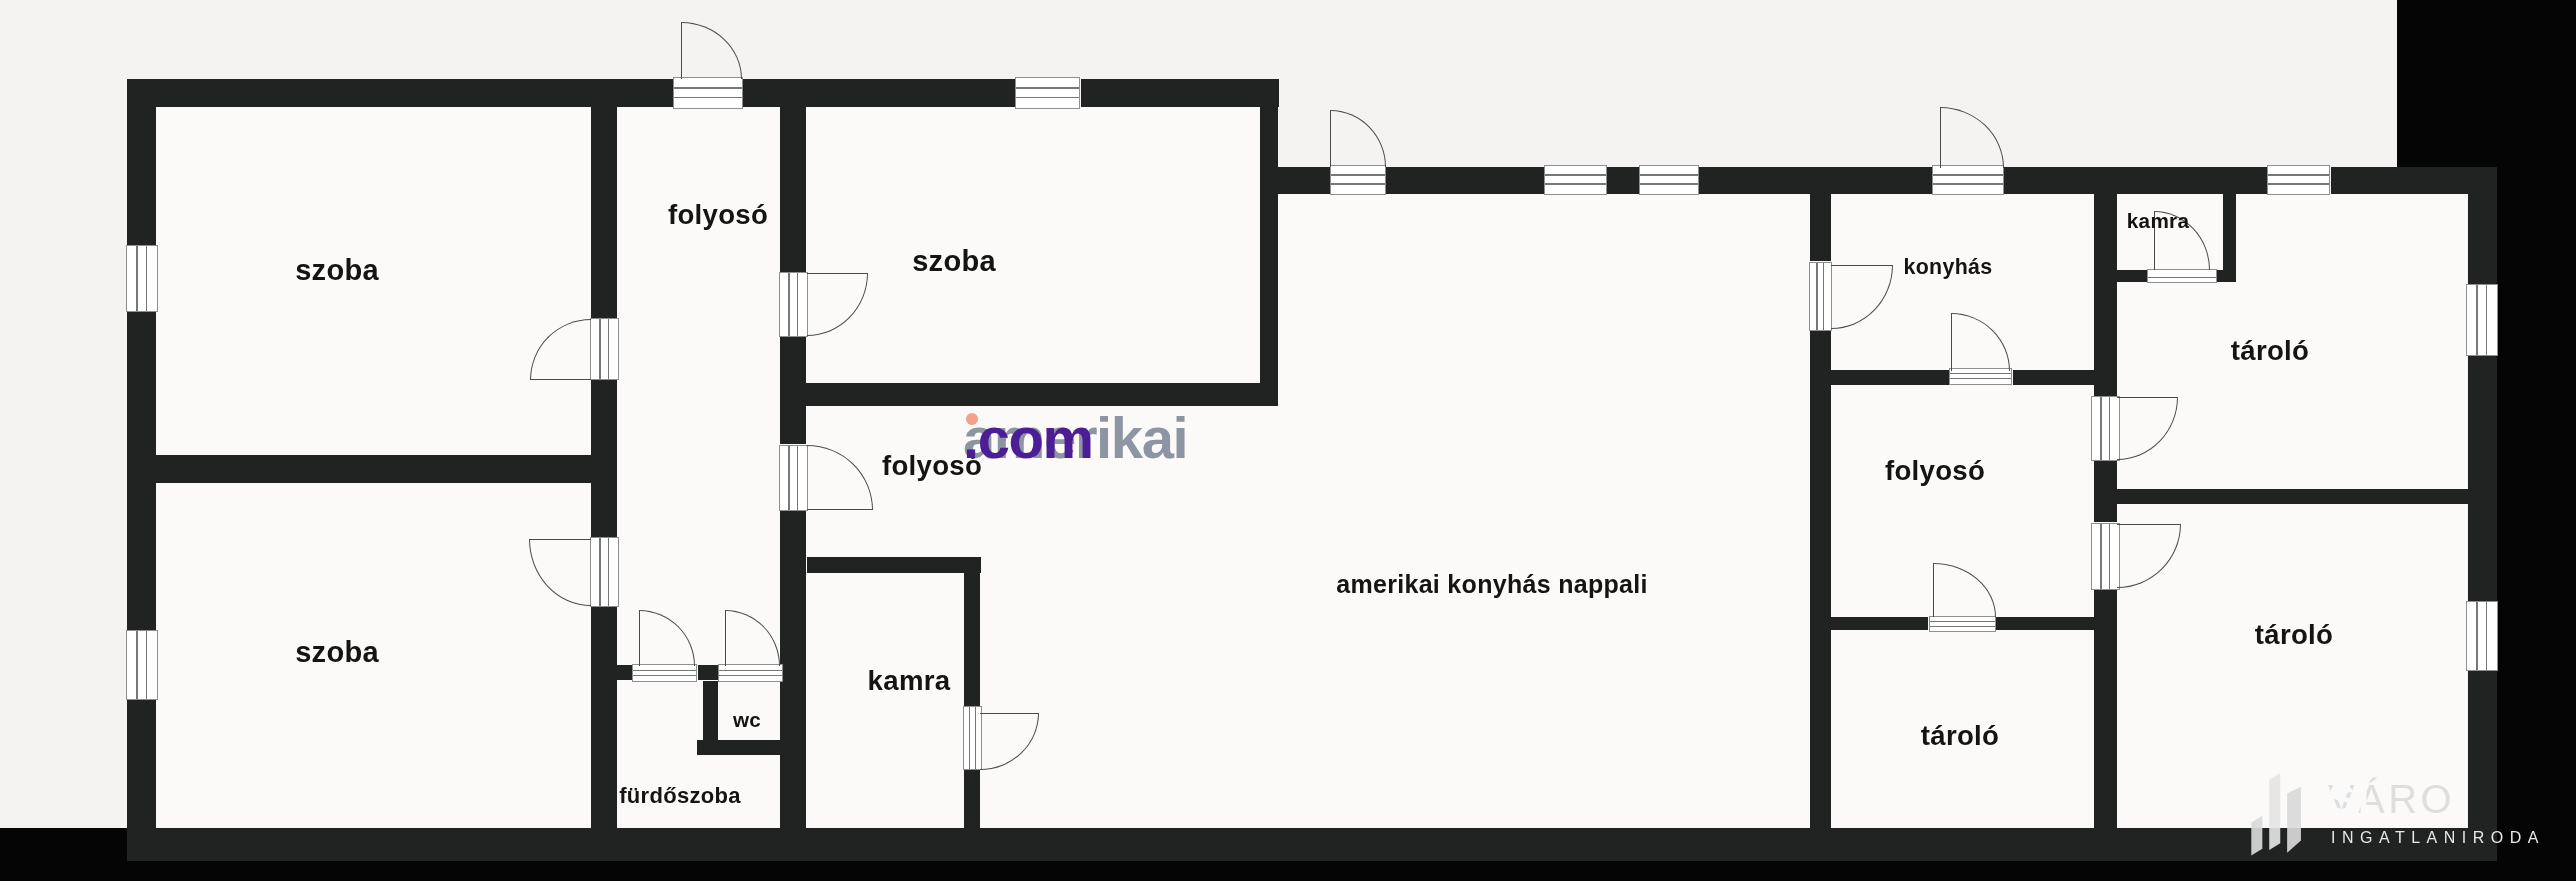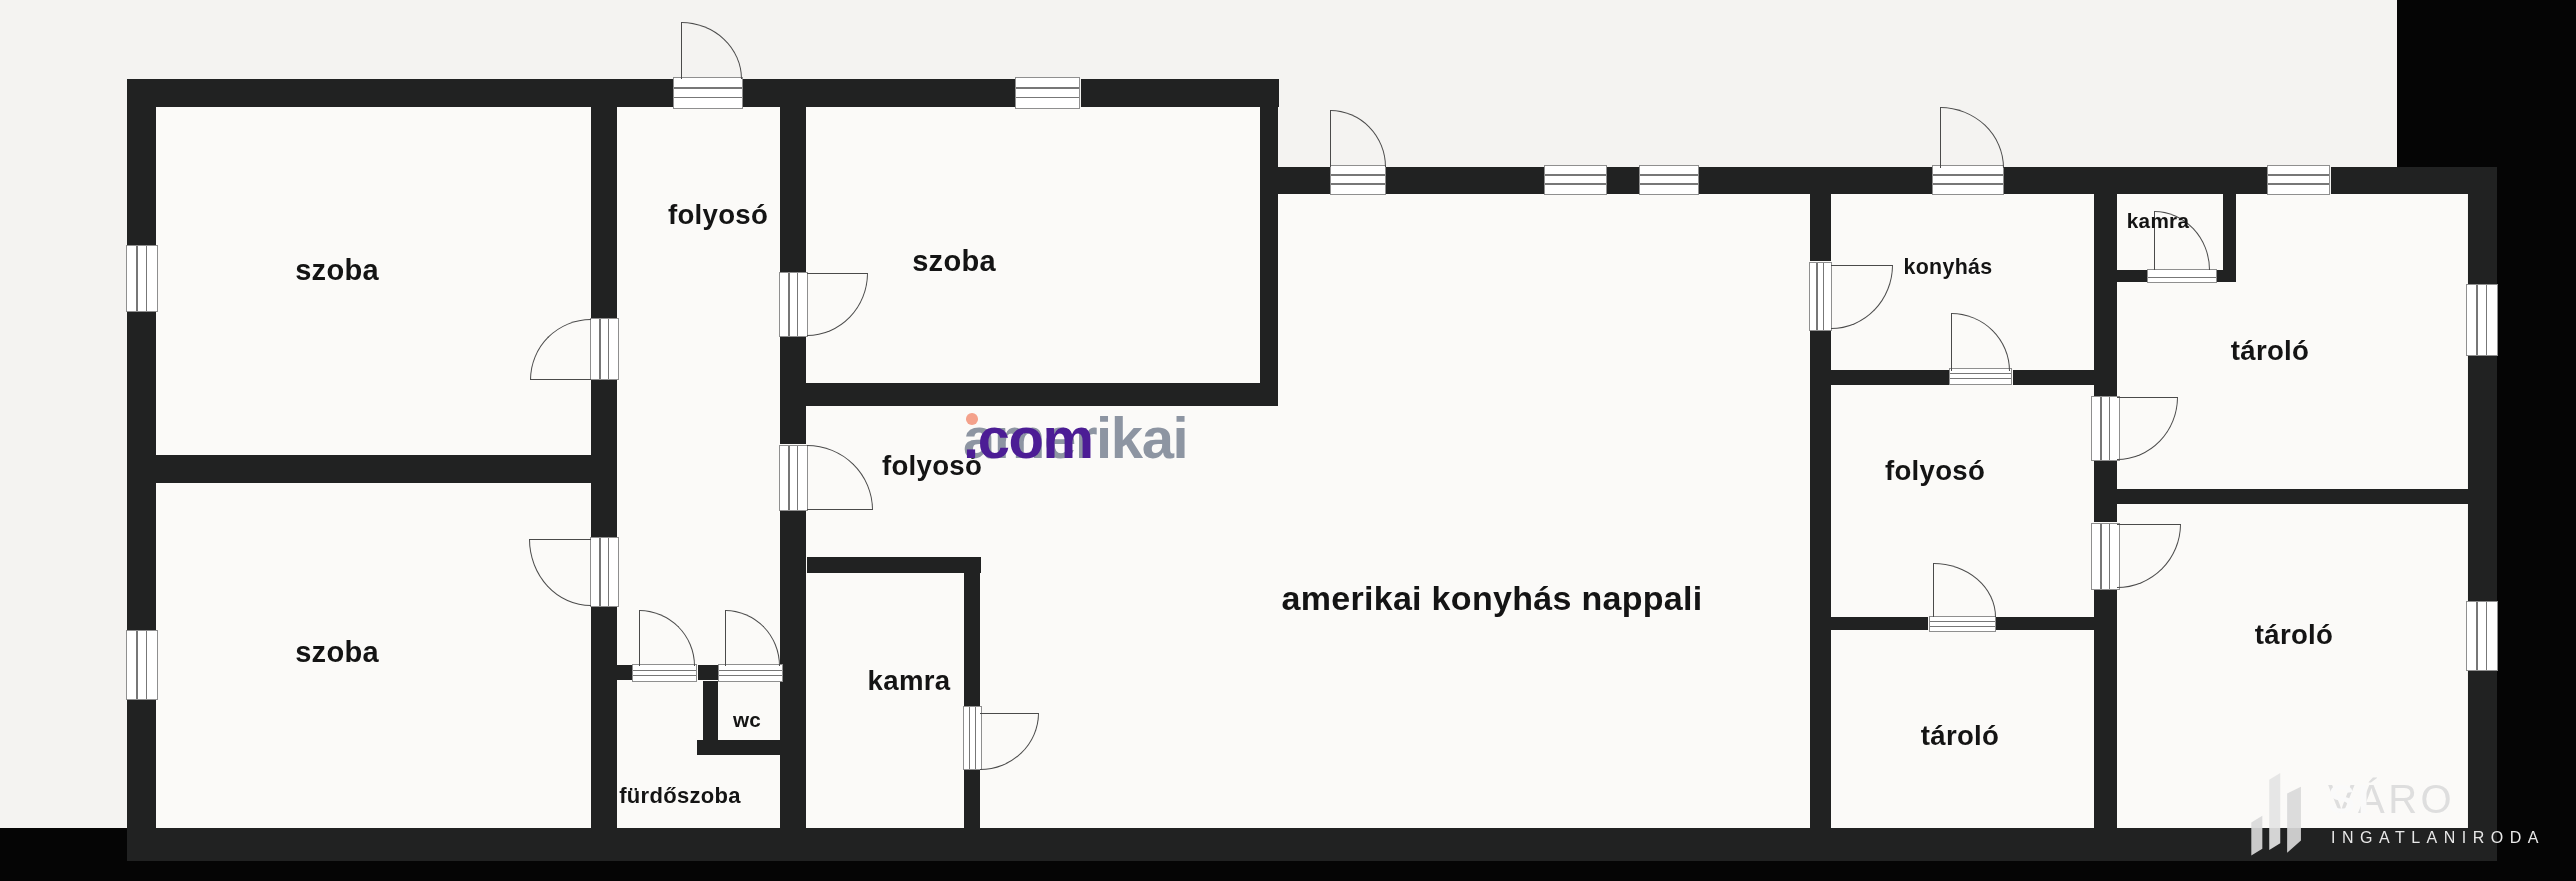--- a/index.html
+++ b/index.html
@@ -134,21 +134,21 @@
   <i class="door a-tr lf-l" style="left:1933px;top:563px;width:63px;height:54px"></i>
 
   <div class="lbl" style="left:337px;top:270px;font-size:29px">szoba</div>
   <div class="lbl" style="left:337px;top:652px;font-size:29px">szoba</div>
   <div class="lbl" style="left:718px;top:215px;font-size:27.6px">folyosó</div>
   <div class="lbl" style="left:954px;top:261px;font-size:29px">szoba</div>
   <div class="lbl" style="left:932px;top:466px;font-size:27.6px">folyosó</div>
   <div class="lbl" style="left:909px;top:681px;font-size:27.6px">kamra</div>
   <div class="lbl" style="left:747px;top:720px;font-size:20.7px">wc</div>
   <div class="lbl" style="left:680px;top:796px;font-size:22px">fürdőszoba</div>
-  <div class="lbl" style="left:1492px;top:598px;font-size:34px">amerikai konyhás nappali</div>
+  <div class="lbl" style="left:1492px;top:584px;font-size:25px">amerikai konyhás nappali</div>
   <div class="lbl" style="left:1948px;top:267px;font-size:21.4px">konyhás</div>
   <div class="lbl" style="left:2158px;top:221px;font-size:20.7px">kamra</div>
   <div class="lbl" style="left:2270px;top:351px;font-size:27.6px">tároló</div>
   <div class="lbl" style="left:1935px;top:471px;font-size:27.6px">folyosó</div>
   <div class="lbl" style="left:1960px;top:736px;font-size:27.6px">tároló</div>
   <div class="lbl" style="left:2294px;top:635px;font-size:27.6px">tároló</div>
 
   <div class="wm">
     <span class="g">amerikai</span>
       <span class="a">.com</span>

